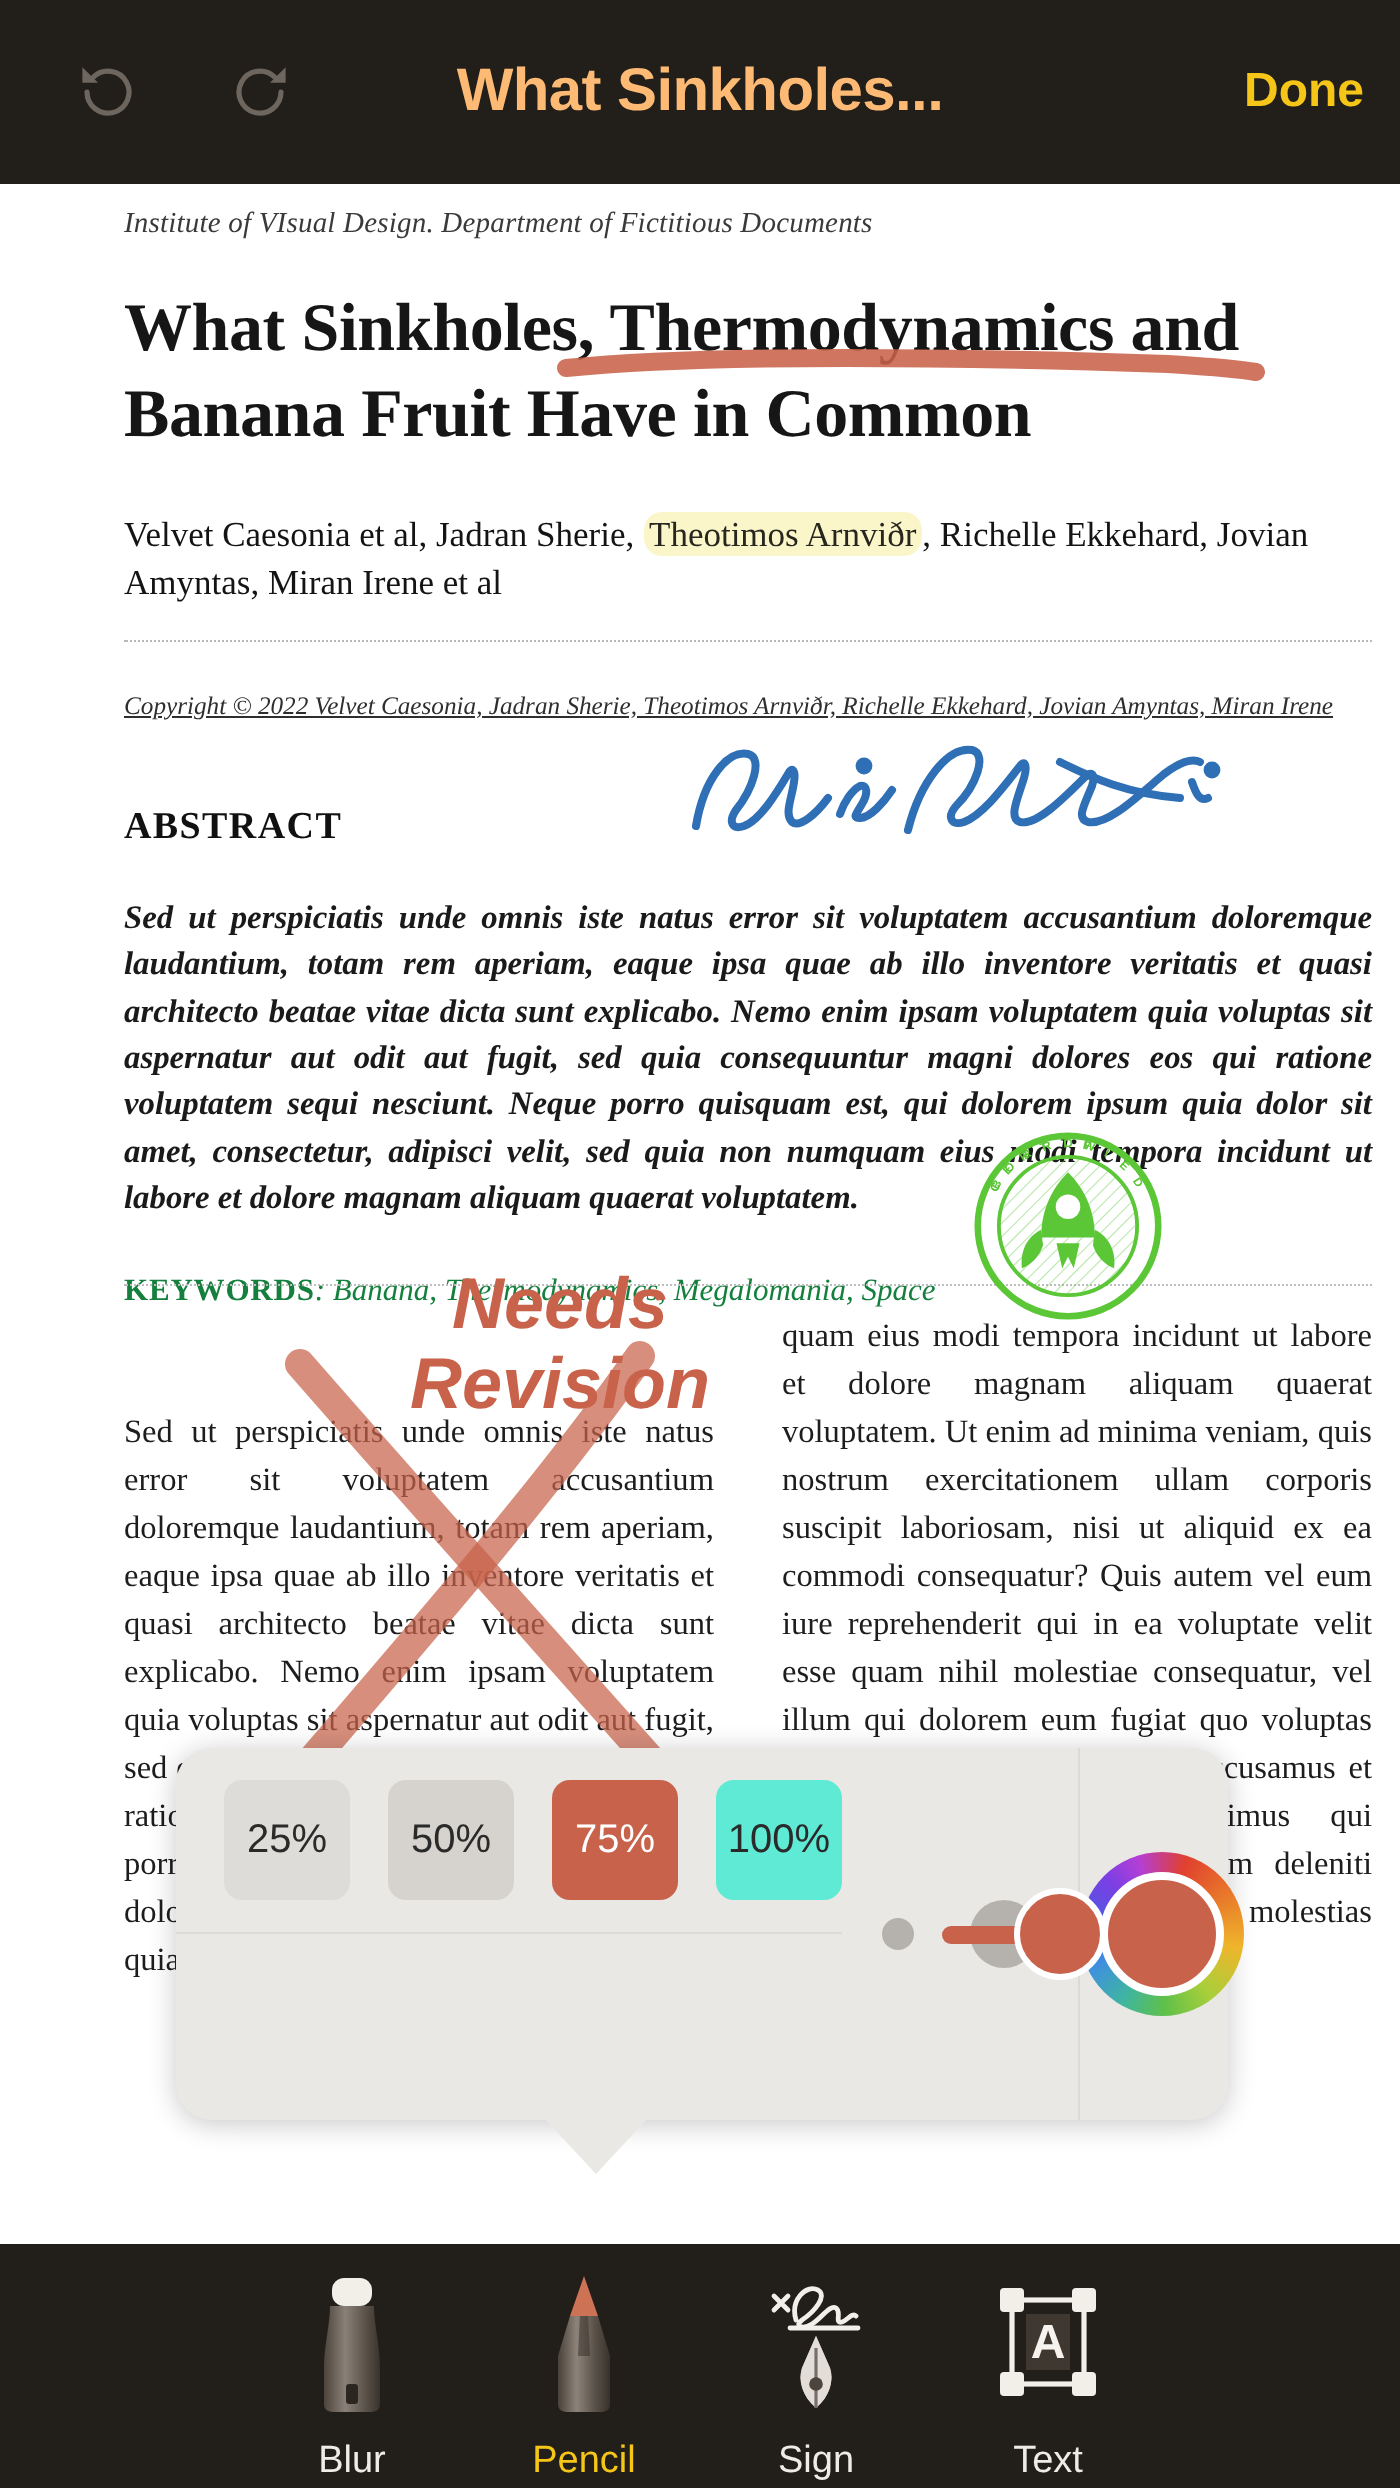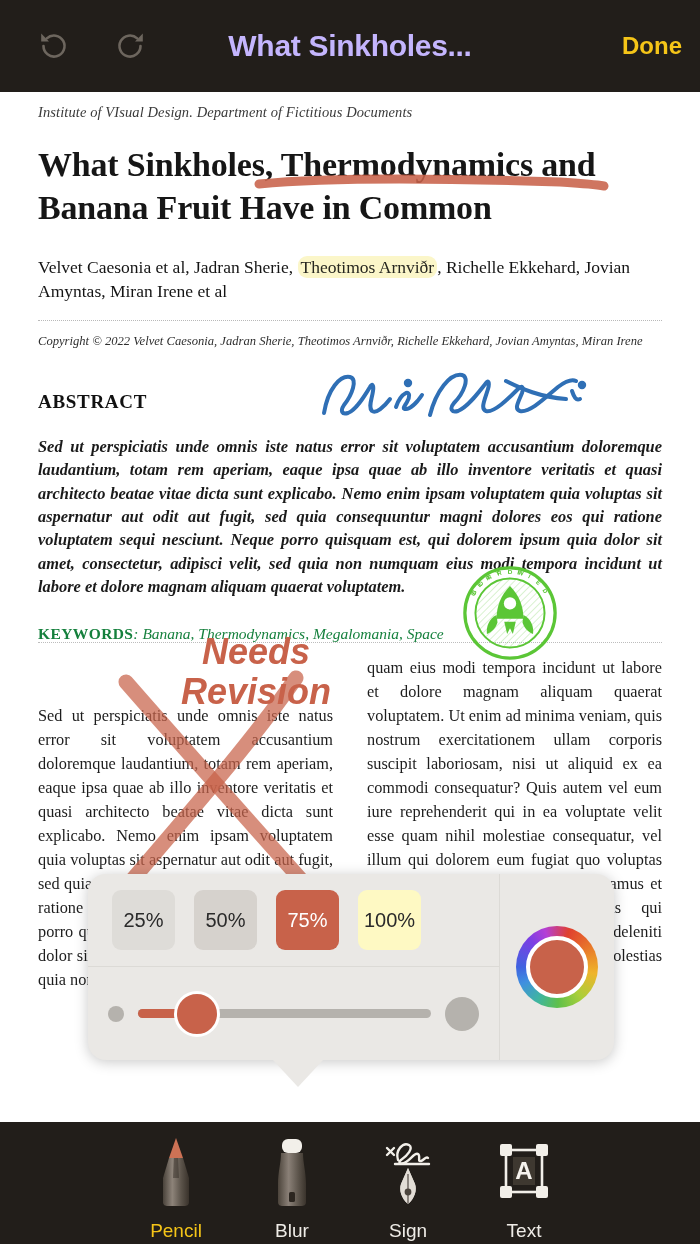--- a/index.html
+++ b/index.html
@@ -18,33 +18,33 @@
     display: flex; align-items: center;
   }
   .nav-icon {
     width: 52px; height: 52px; display: flex; align-items: center; justify-content: center;
     color: #6d665e;
   }
   #undo-btn { margin-left: 28px; }
   #redo-btn { margin-left: 24px; }
   #doc-title {
     position: absolute; left: 0; width: 700px; text-align: center;
-    color: #c4b5fd; font-size: 30px; font-weight: bold; letter-spacing: -0.3px;
+    color: #fdba74; font-size: 30px; font-weight: bold; letter-spacing: -0.3px;
     pointer-events: none;
   }
   #done-btn {
     position: absolute; right: 18px; color: #f5c518;
     font-size: 24px; font-weight: bold; background: none; border: none;
     font-family: "Liberation Sans", sans-serif; cursor: pointer;
   }
 
   
   #page {
     position: absolute; top: 92px; left: 0; width: 700px; height: 1030px;
-    background: #ffffff; overflow: hidden;
+    background: #ffffff; overflow: hidden; padding-left: 24px;
   }
   #paper { position: relative; width: 700px; height: 1030px; padding: 0 38px; }
 
   .serif { font-family: "Liberation Serif", serif; }
 
   #institute-line {
     margin-top: 12px; font-size: 14.5px; font-style: italic; color: #3a3a3a;
     letter-spacing: 0.1px;
   }
   #paper-title {
@@ -55,21 +55,21 @@
     margin-top: 26px; font-size: 17.5px; font-weight: normal; line-height: 1.38;
     color: #141414;
   }
   .hl-author {
     background: #fbf6c9; border-radius: 9px; padding: 1px 3px; color:#272720;
   }
   .dotted-rule {
     margin-top: 16px; border-top: 1.6px dotted #b9b9b9; height: 0;
   }
   #copyright-line {
-    margin-top: 13px; font-size: 12.6px; font-style: italic; color: #2e2e2e;
+    margin-top: 25px; font-size: 12.6px; font-style: italic; color: #2e2e2e; text-decoration: underline;
   }
 
   #abstract-heading {
     margin-top: 42px; font-size: 19px; font-weight: bold; letter-spacing: 0.7px;
     color: #111;
   }
   #abstract-body {
     margin-top: 22px; font-size: 16.4px; font-style: italic; font-weight: bold;
     line-height: 1.43; color: #1a1a1a; text-align: justify;
   }
@@ -112,35 +112,35 @@
   
   #signature { position: absolute; left: 318px; top: 265px; width: 270px; height: 52px; }
 
   
   #popover {
     position: absolute; left: 88px; top: 874px; width: 526px; height: 186px;
     background: #eae8e5; border-radius: 18px;
     box-shadow: 0 2px 14px rgba(0,0,0,0.22);
     display: flex; z-index: 40;
   }
-  #popover-main { flex: 1; display: flex; flex-direction: column; }
+  #popover-main { flex: 1; display: flex; flex-direction: row; }
   #opacity-row {
     height: 93px; display: flex; align-items: center; gap: 19px; padding-left: 24px;
     border-bottom: 1px solid #dcdad6;
   }
   .opacity-chip {
     width: 63px; height: 60px; border-radius: 9px;
     display: flex; align-items: center; justify-content: center;
     font-size: 20px; color: #2a2a2a; border: none; cursor: pointer;
     font-family: "Liberation Sans", sans-serif;
   }
   .opacity-chip.c1 { background: #dedcd8; }
   .opacity-chip.c2 { background: #d6d2cd; }
   .opacity-chip.c3 { background: #c8624a; color: #ffffff; }
-  .opacity-chip.c4 { background: #fef9c3; }
+  .opacity-chip.c4 { background: #5eead4; }
 
   #size-row { flex: 1; display: flex; align-items: center; padding: 0 20px; }
   #dot-small { width: 16px; height: 16px; border-radius: 50%; background: #b5b2ad; flex: none; }
   #slider { position: relative; flex: 1; height: 34px; margin: 0 14px; display: flex; align-items: center; }
   #slider-track { position: absolute; left: 0; right: 0; height: 9px; border-radius: 5px; background: #b5b2ad; }
   #slider-fill { position: absolute; left: 0; width: 58px; height: 9px; border-radius: 5px; background: #c8624a; }
   #slider-thumb {
     position: absolute; left: 36px; width: 46px; height: 46px; border-radius: 50%;
     background: #c8624a; border: 3px solid #ffffff; cursor: pointer;
   }
@@ -329,20 +329,40 @@
     <div id="color-panel">
       <div id="color-wheel">
         <div id="color-inner"></div>
       </div>
     </div>
   </div>
   <div id="popover-tail"></div>
 
   <div id="toolbar">
 
+    <div class="tool">
+      <div class="tool-glyph">
+        <svg width="46" height="72" viewBox="0 0 46 72">
+          <defs>
+            <linearGradient id="gBlur" x1="0" y1="0" x2="1" y2="0">
+              <stop offset="0%" stop-color="#4c443b"></stop>
+                <stop offset="38%" stop-color="#8a8077"></stop>
+              <stop offset="72%" stop-color="#5d554c"></stop>
+                <stop offset="100%" stop-color="#3a332c"></stop>
+            </linearGradient>
+          </defs>
+          <rect x="13" y="3" width="20" height="14" rx="6" fill="#f2efe9"></rect>
+          <path d="M12 17 C 12 27, 9 36, 9 48 L 9 66 C 9 69, 11 70, 14 70
+                   L 32 70 C 35 70, 37 69, 37 66 L 37 48 C 37 36, 34 27, 34 17 Z" fill="url(#gBlur)"></path>
+          <rect x="20" y="56" width="6" height="10" rx="1.6" fill="#2c2620"></rect>
+        </svg>
+      </div>
+      <div class="tool-label">Blur</div>
+    </div>
+
     <div class="tool selected">
       <div class="tool-glyph">
         <svg width="46" height="72" viewBox="0 0 46 72">
           <defs>
             <linearGradient id="gPen" x1="0" y1="0" x2="1" y2="0">
               <stop offset="0%" stop-color="#49423a"></stop>
                 <stop offset="36%" stop-color="#8d8379"></stop>
               <stop offset="70%" stop-color="#5b534a"></stop>
                 <stop offset="100%" stop-color="#39322b"></stop>
             </linearGradient>
@@ -351,40 +371,20 @@
           <path d="M16 22 L 30 22 L 36 42 L 10 42 Z" fill="url(#gPen)"></path>
           <path d="M10 42 L 36 42 L 36 66 C 36 69, 34 70, 31 70 L 15 70 C 12 70, 10 69, 10 66 Z" fill="url(#gPen)"></path>
           <path d="M21 22 L 25 22 L 26 42 L 20 42 Z" fill="#2e2821" opacity="0.45"></path>
         </svg>
       </div>
       <div class="tool-label">Pencil</div>
     </div>
 
     <div class="tool">
       <div class="tool-glyph">
-        <svg width="46" height="72" viewBox="0 0 46 72">
-          <defs>
-            <linearGradient id="gBlur" x1="0" y1="0" x2="1" y2="0">
-              <stop offset="0%" stop-color="#4c443b"></stop>
-                <stop offset="38%" stop-color="#8a8077"></stop>
-              <stop offset="72%" stop-color="#5d554c"></stop>
-                <stop offset="100%" stop-color="#3a332c"></stop>
-            </linearGradient>
-          </defs>
-          <rect x="13" y="3" width="20" height="14" rx="6" fill="#f2efe9"></rect>
-          <path d="M12 17 C 12 27, 9 36, 9 48 L 9 66 C 9 69, 11 70, 14 70
-                   L 32 70 C 35 70, 37 69, 37 66 L 37 48 C 37 36, 34 27, 34 17 Z" fill="url(#gBlur)"></path>
-          <rect x="20" y="56" width="6" height="10" rx="1.6" fill="#2c2620"></rect>
-        </svg>
-      </div>
-      <div class="tool-label">Blur</div>
-    </div>
-
-    <div class="tool">
-      <div class="tool-glyph">
         <svg width="54" height="72" viewBox="0 0 54 72">
           <g stroke="#f2efe9" fill="none" stroke-width="2.4" stroke-linecap="round">
             <path d="M6 12 L 13 19 M13 12 L 6 19"></path>
             <path d="M17 24 C 14 14, 22 6, 28 9 C 33 12, 26 20, 20 24
                      C 16 27, 20 29, 25 26 C 30 23, 34 16, 37 18
                      C 40 20, 36 26, 40 25 C 43 24, 45 20, 47 22"></path>
             <path d="M14 28 L 48 28"></path>
           </g>
           <path d="M27 32 L 34 48 C 36 54, 34 62, 27 68 C 20 62, 18 54, 20 48 Z" fill="#ddd8d1" stroke="#9d9views"></path>
           <path d="M27 32 L 34 48 C 36 54, 34 62, 27 68 C 20 62, 18 54, 20 48 Z" fill="#e2ddd6"></path>

